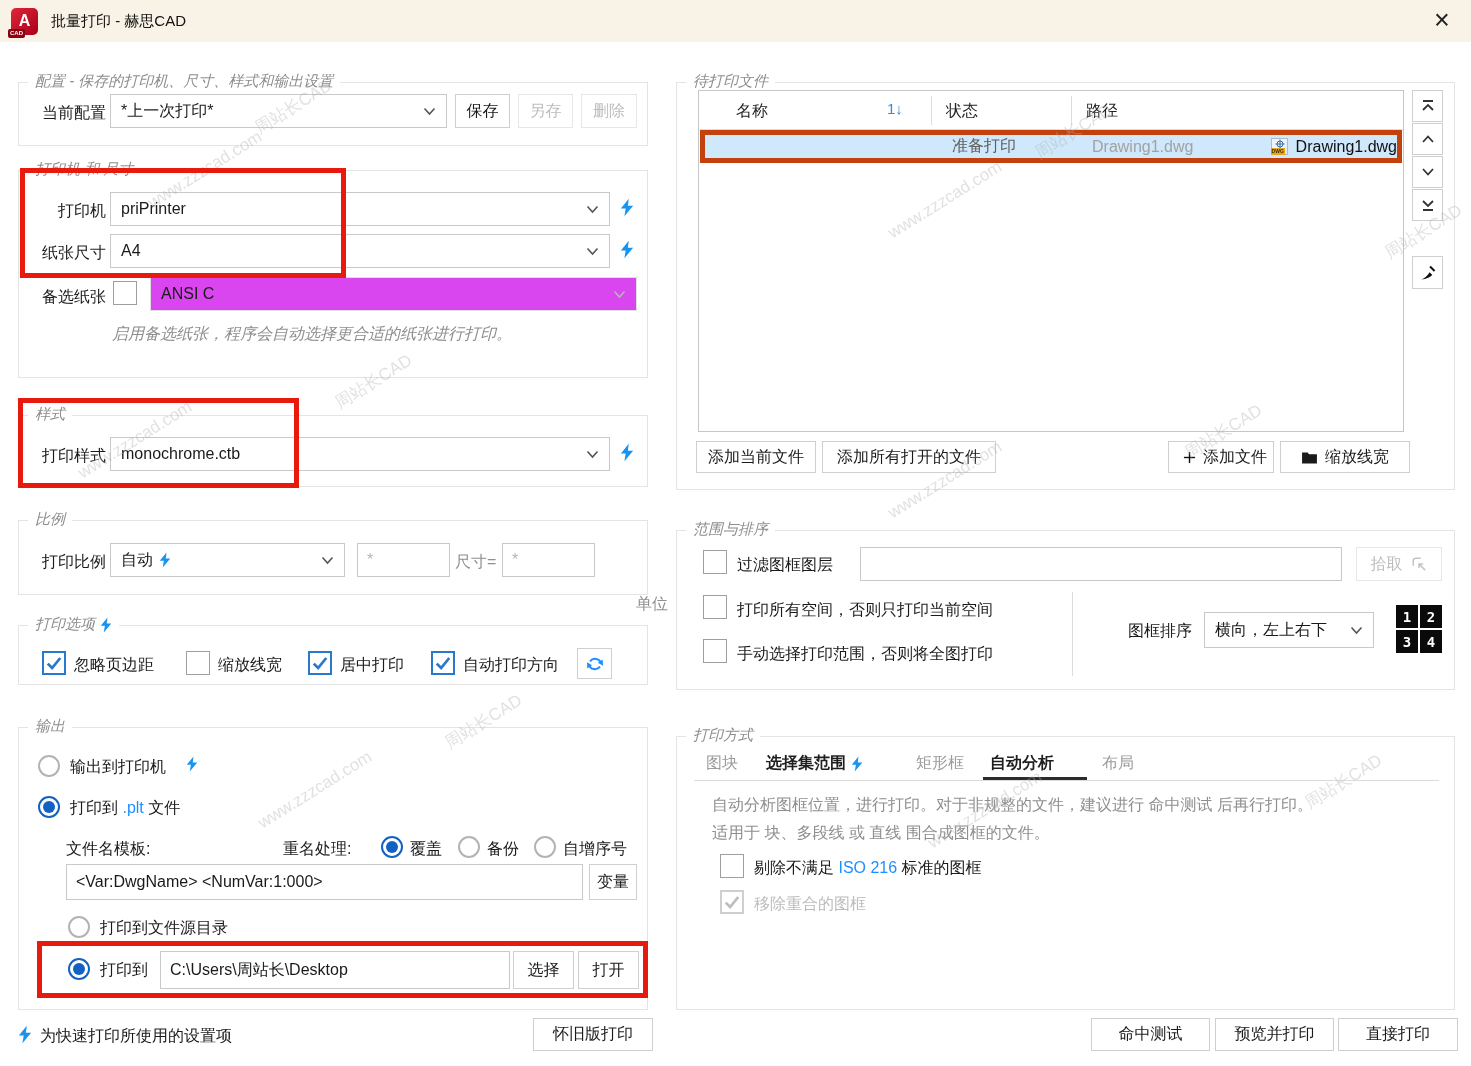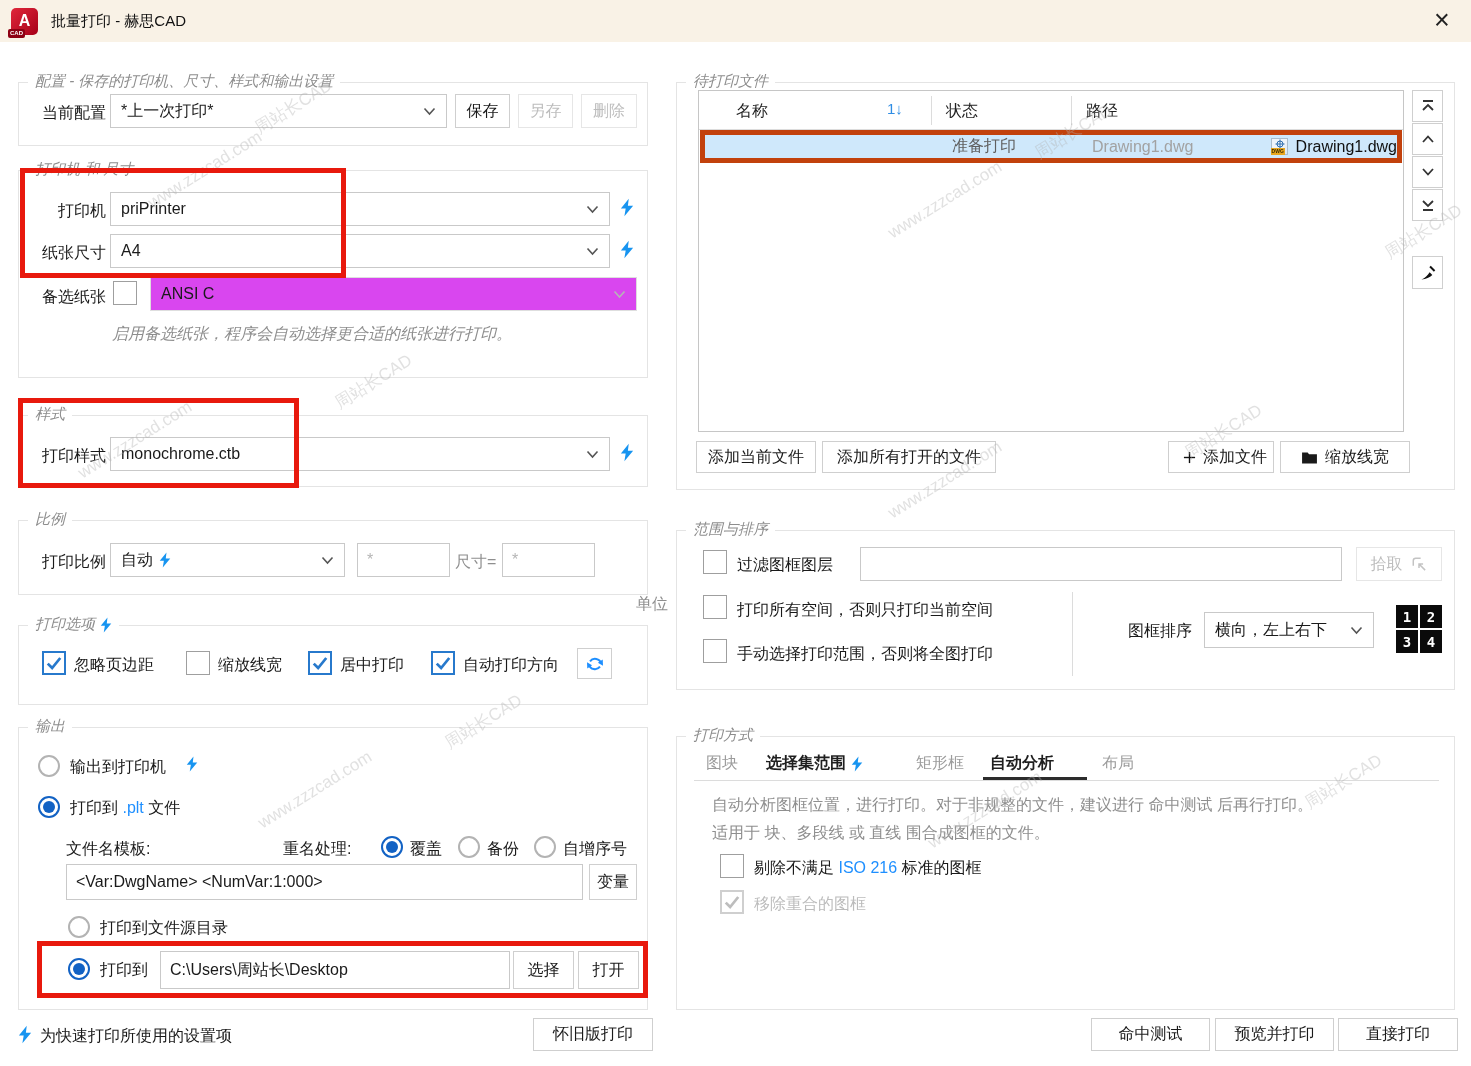--- a/index.html
+++ b/index.html
@@ -185,21 +185,21 @@
       </svg>
     <svg class="chev" viewBox="0 0 13 9">
         <polyline points="1.5,1.5 6.5,7 11.5,1.5" fill="none" stroke="#555" stroke-width="1.6"></polyline>
       </svg>
   </div>
   <input class="tinput ghost" style="left: 357px; top: 543px; width: 93px; height: 34px;" value="*">
   <span class="lbl gray" style="left:455px;top:552px;">尺寸=</span>
   <input class="tinput ghost" style="left: 502px; top: 543px; width: 93px; height: 34px;" value="*">
   <span class="lbl gray" style="left:636px;top:552px;margin-top:42px;">单位</span>
 
-  <div class="group" style="left:18px;top:625px;width:630px;height:80px;">
+  <div class="group" style="left:18px;top:625px;width:630px;height:60px;">
     <div class="legend">
       <span>打印选项</span>
       <svg class="bolt" style="width:12px;height:16px;" viewBox="0 0 16 20">
           <path d="M10 0 L1 11 h5.5 L5 20 L15 8 h-6 Z" fill="#1794f0"></path>
         </svg>
     </div>
   </div>
   <div class="cb checked" style="left:42px;top:651px;">
       <svg class="ck" viewBox="0 0 16 16">
         <polyline points="3,8.5 6.5,12 13,4" fill="none" stroke="currentColor" stroke-width="2.2"></polyline>

